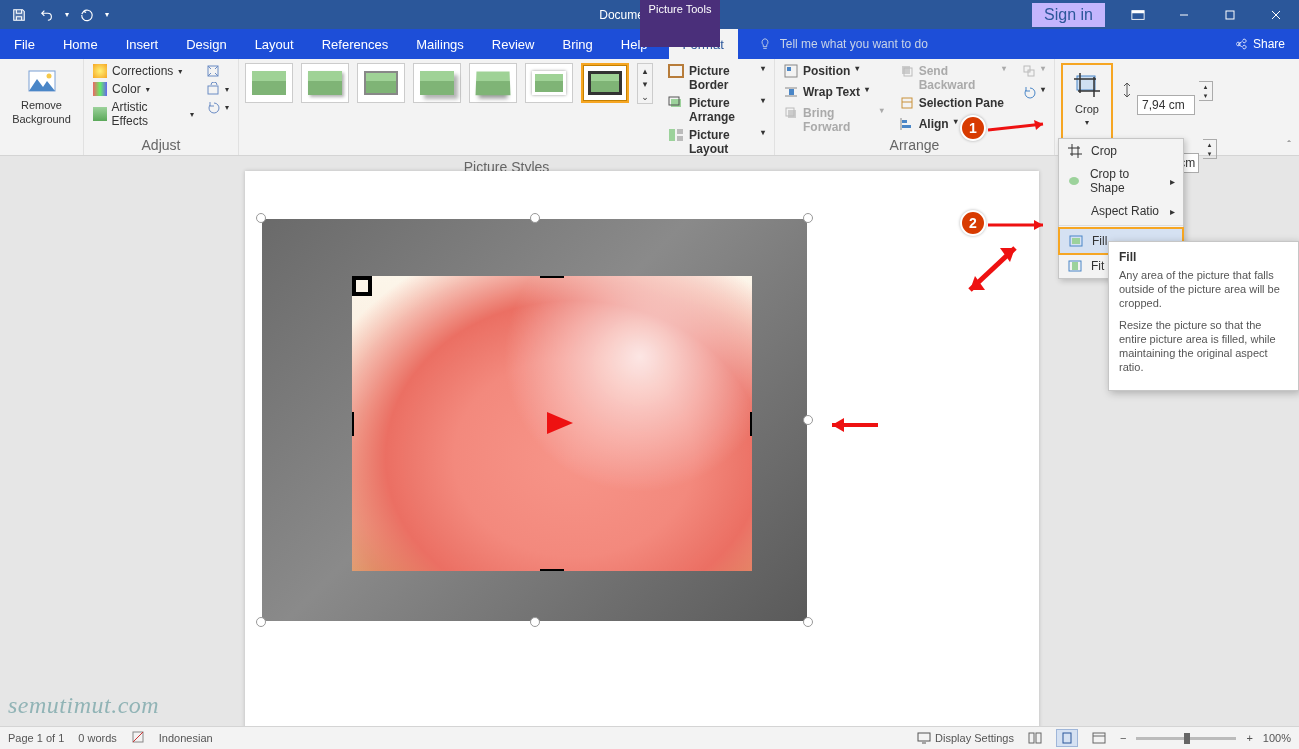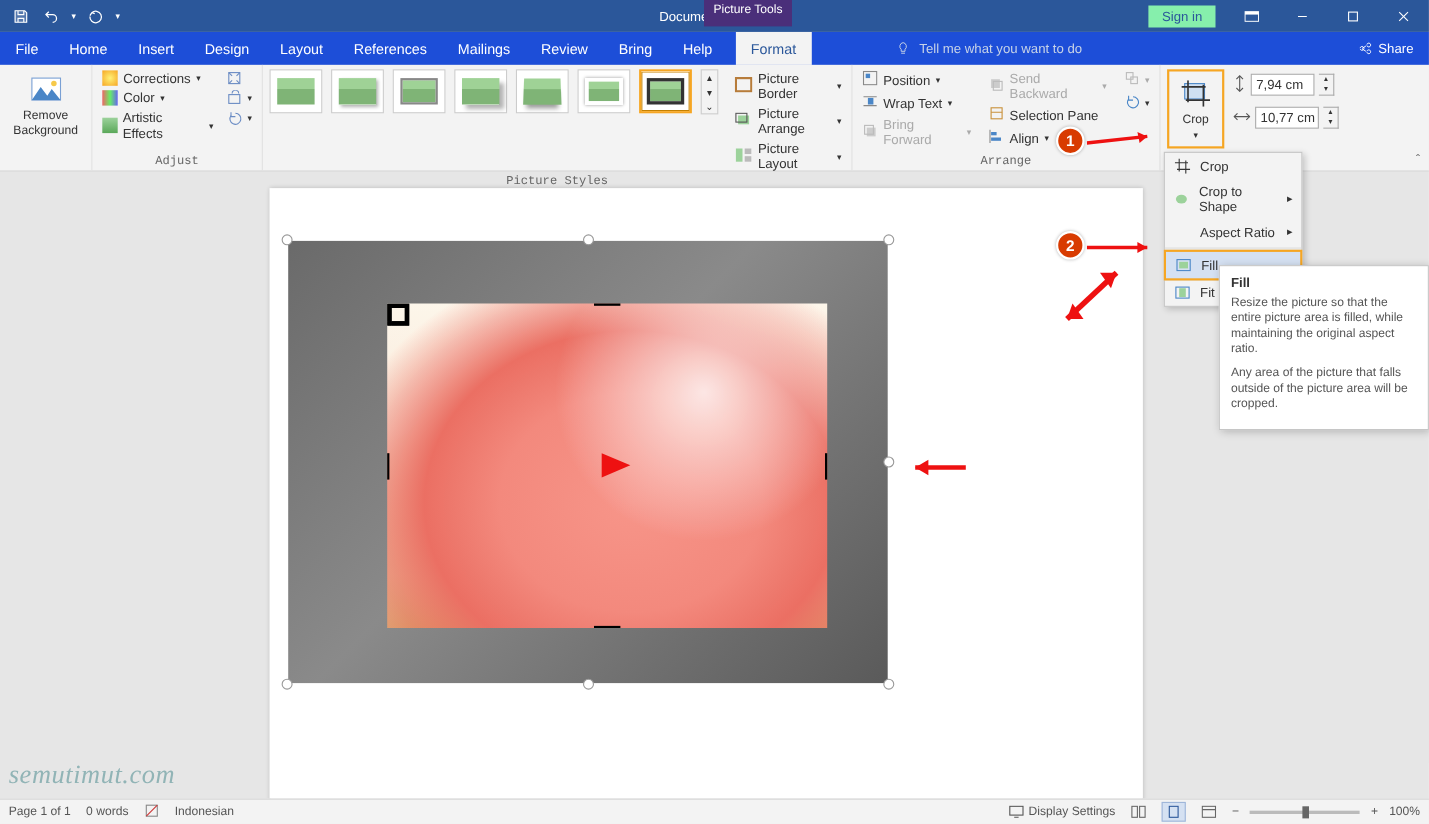--- a/index.html
+++ b/index.html
@@ -4,56 +4,56 @@
 <style>
 * { margin:0; padding:0; box-sizing:border-box; font-family:"Segoe UI",sans-serif; user-select:none; }
 body { width:1299px; height:749px; background:#e6e6e6; overflow:hidden; font-size:12px; color:#333; position:relative; }
 
 
 .titlebar { height:29px; background:#2b579a; color:#fff; display:flex; align-items:center; position:relative; }
 .qat { display:flex; align-items:center; gap:2px; padding-left:6px; }
 .qat-btn { width:26px; height:24px; display:flex; align-items:center; justify-content:center; color:#fff; }
 .qat-btn svg { fill:#fff; stroke:#fff; }
 .title-text { position:absolute; left:50%; transform:translateX(-50%); font-size:12px; color:#fff; }
-.ctx-tool-label { position:absolute; left:640px; top:0; width:80px; text-align:center; background:#4a2f7a; height:24px; line-height:15px; padding-top:2px; font-size:11px; color:#fff; }
+.ctx-tool-label { position:absolute; left:640px; top:0; width:80px; text-align:center; background:#4a2f7a; height:47px; line-height:15px; padding-top:2px; font-size:11px; color:#fff; }
 .win-controls { position:absolute; right:0; display:flex; align-items:center; }
-.signin-btn { background:#86efac; color:#2b579a; padding:3px 12px; margin-right:10px; font-size:12px; }
+.signin-btn { background:#c4b5fd; color:#2b579a; padding:3px 12px; margin-right:10px; font-size:16px; }
 .win-btn { width:46px; height:29px; display:flex; align-items:center; justify-content:center; color:#fff; font-size:11px; }
 
 
 .tabs { height:30px; background:#1d4ed8; display:flex; align-items:stretch; color:#fff; }
 .tab { padding:0 14px; display:flex; align-items:center; font-size:13px; cursor:pointer; }
 .tab.active { background:#f3f3f3; color:#2b579a; }
-.tellme { flex:1; display:flex; align-items:center; padding-left:36px; color:#c7d3e7; gap:8px;margin-left:40px; }
+.tellme { flex:1; display:flex; align-items:center; padding-left:20px; color:#c7d3e7; gap:8px; }
 .share-box { padding:0 14px; display:flex; align-items:center; gap:6px; color:#fff; }
 
 
 .ribbon { height:97px; background:#f3f3f3; border-bottom:1px solid #d4d4d4; display:flex; position:relative; }
 .group { border-right:1px solid #e1e1e1; padding:4px 6px 2px 6px; display:flex; flex-direction:column; justify-content:space-between; }
-.group-label { text-align:center; font-size:11px; color:#666; padding-top:2px; position:relative;font-family:Liberation Mono, monospace; }
+.group-label { text-align:center; font-size:14px; color:#666; padding-top:2px; position:relative; }
 .big-btn { display:flex; flex-direction:column; align-items:center; gap:2px; padding:2px 6px; font-size:11px; text-align:center; line-height:12px; }
 .big-btn .icon-box { width:32px; height:32px; display:flex; align-items:center; justify-content:center; }
 .adjust-list { display:flex; flex-direction:column; gap:2px; }
 .adjust-item { display:flex; align-items:center; gap:5px; padding:1px 3px; font-size:12px; }
 .swatch { width:14px; height:14px; }
 
 .styles-row { display:flex; gap:8px; align-items:flex-start; }
 .style-thumb { width:48px; height:40px; border:1px solid #ccc; display:flex; align-items:center; justify-content:center; background:#fff; }
 .style-thumb.sel { border:2px solid #f6a623; box-shadow:0 0 0 1px #c48000 inset; }
 .thumb-inner { width:34px; height:24px; background:linear-gradient(#9fd296 40%, #7fb476 40%); }
 .style-thumb.k7 .thumb-inner { border:3px solid #333; }
 .style-scroll { display:flex; flex-direction:column; border:1px solid #ccc; }
 .style-scroll div { width:14px; height:13px; display:flex; align-items:center; justify-content:center; font-size:9px; }
 
 .mid-list { display:flex; flex-direction:column; gap:2px; }
-.mid-item { display:flex; align-items:center; gap:5px; padding:1px 3px; font-size:12px; }
+.mid-item { display:flex; align-items:flex-start; gap:5px; padding:1px 3px; font-size:12px;font-weight:bold; }
 .mid-item.gray { color:#aaa; }
 
 .size-row { display:flex; align-items:center; gap:4px; }
-.size-input { width:58px; height:20px; border:1px solid #ababab; background:#fff; font-size:12px; padding-left:4px; display:flex; align-items:center; }
+.size-input { width:58px; height:20px; border:1px solid #ababab; background:#fff; font-size:12px; padding-left:4px; display:flex; align-items:center;margin-top:28px; }
 .spin { width:14px; height:20px; display:flex; flex-direction:column; border:1px solid #ababab; border-left:none; }
 .spin span { flex:1; font-size:7px; text-align:center; line-height:9px; }
 
 .crop-highlight { border:2px solid #f6a623; padding:2px 2px; }
 
 
 .crop-menu { position:absolute; top:138px; left:1058px; width:126px; background:#f3f3f3; border:1px solid #c6c6c6; box-shadow:2px 2px 6px rgba(0,0,0,.2); z-index:20; }
 .crop-menu .mitem { display:flex; align-items:center; gap:8px; padding:4px 8px; font-size:12px; }
 .crop-menu .mitem.highlight { background:#d5e1f2; border:2px solid #f6a623; margin:-1px; }
 .crop-menu .sub { margin-left:auto; font-size:10px; }
@@ -465,22 +465,22 @@
           <rect x="1" y="1" width="12" height="10" fill="none" stroke="#4a86c7"></rect>
           <rect x="4" y="2" width="6" height="8" fill="#9cd29b"></rect>
         </svg>
       </span>
       <span>Fit</span>
     </div>
 </div>
 
 <div class="tooltip">
   <div class="tt-title">Fill</div>
+  <p>Any area of the picture that falls outside of the picture area will be cropped.</p>
   <p>Resize the picture so that the entire picture area is filled, while maintaining the original aspect ratio.</p>
-  <p>Any area of the picture that falls outside of the picture area will be cropped.</p>
 </div>
 
 <div class="canvas-wrap">
   <div class="page">
     <div class="pic-outer">
       <div class="grayimg"></div>
       <div class="inner-crop">
         <div class="flower"></div>
         <div class="crop-mark crop-tl"></div>
         <div class="crop-mark crop-tr"></div>

